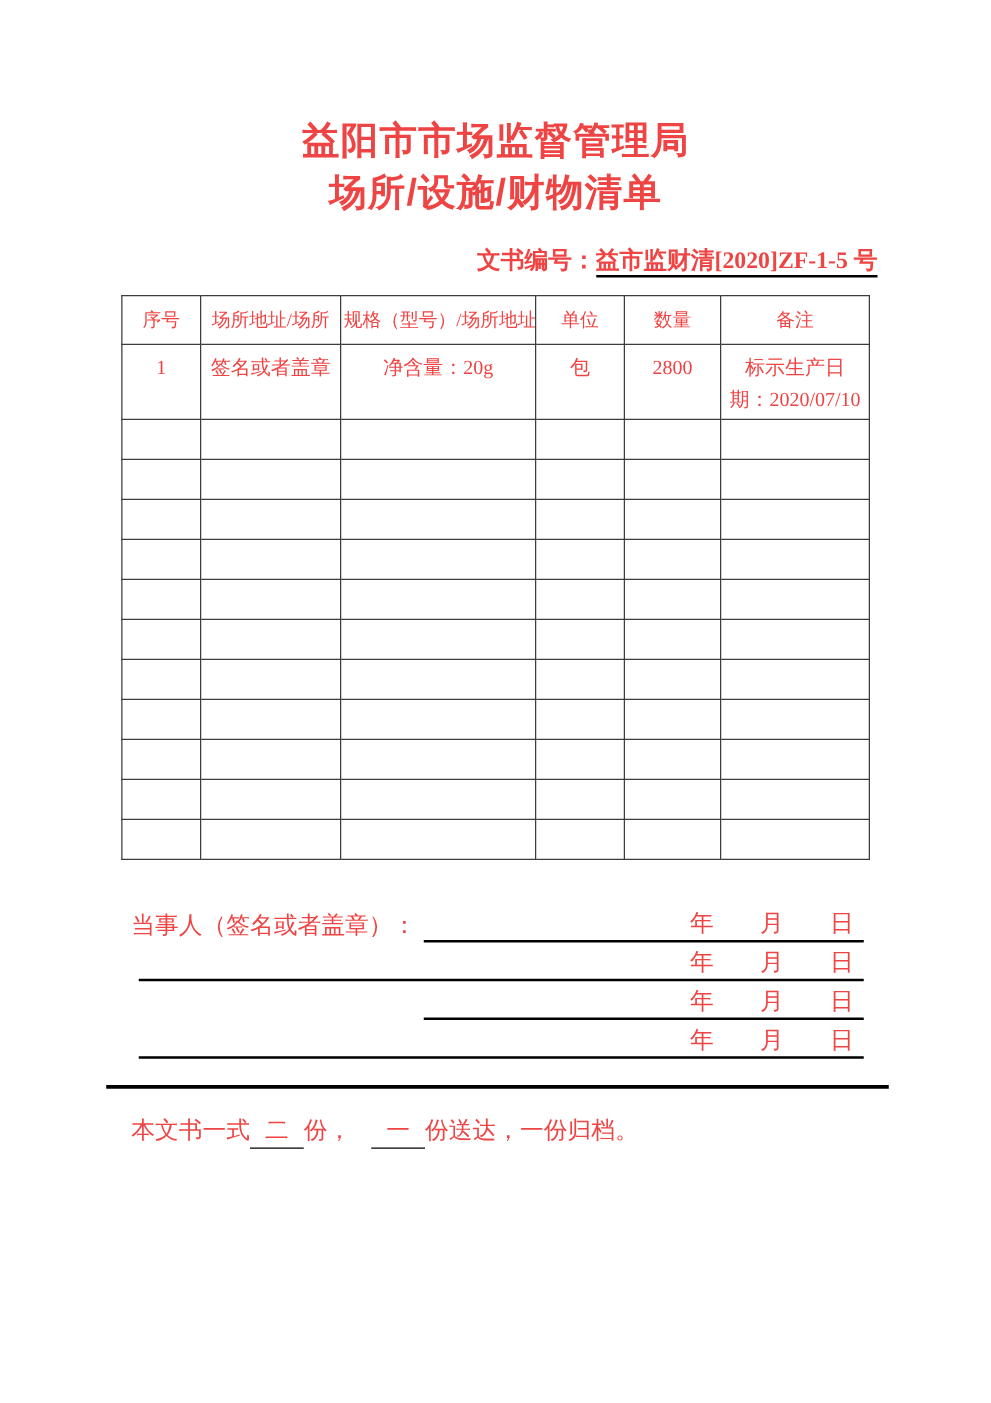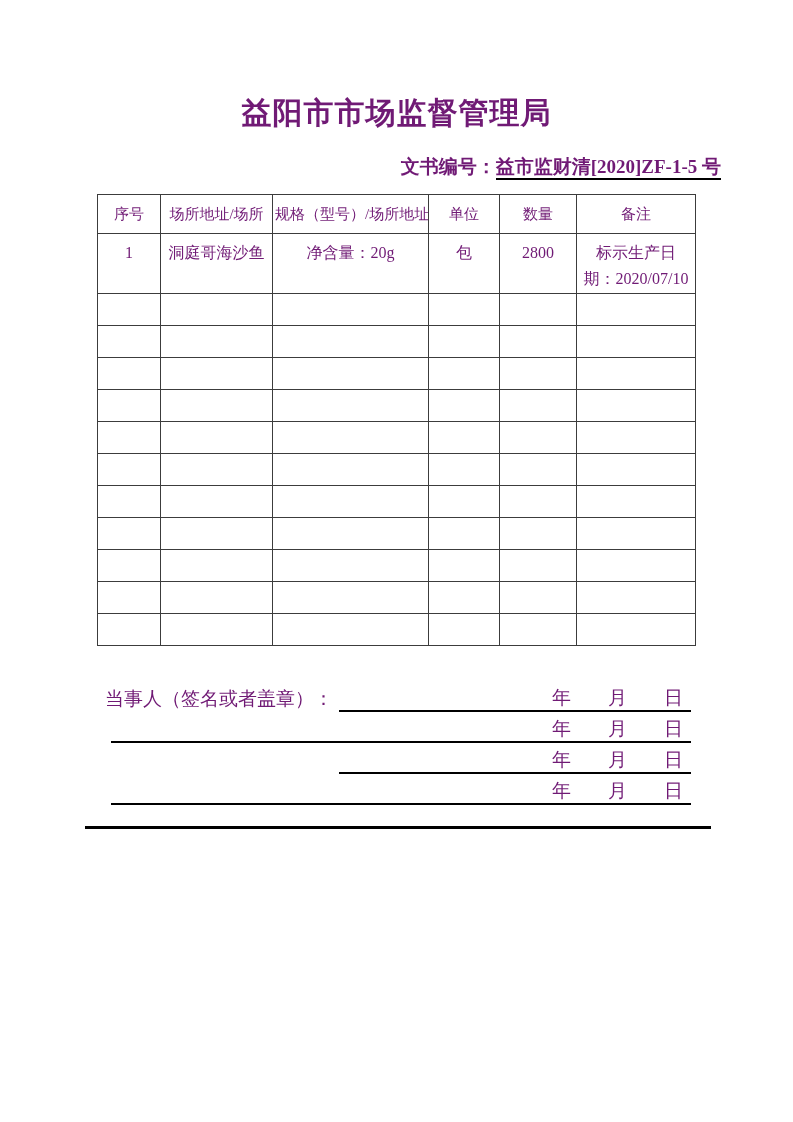--- a/index.html
+++ b/index.html
@@ -2,21 +2,21 @@
 <html><head>
 <meta charset="utf-8">
 <style>
   html, body { margin: 0; padding: 0; background: #ffffff; }
   .page {
     position: relative;
     width: 793px;
     height: 1122px;
     margin: 0 auto;
     background: #ffffff;
-    color: #701a75;
+    color: #ef4444;
     font-family: "Liberation Serif", "DejaVu Serif", serif;
     overflow: hidden;
     box-sizing: border-box;
   }
   .org-title {
     margin-top: 96px;
     text-align: center;
     font-family: "Liberation Sans", "DejaVu Sans", sans-serif;
     font-weight: bold;
     font-size: 30px;
@@ -27,21 +27,21 @@
     margin-top: 8px;
     text-align: center;
     font-family: "Liberation Sans", "DejaVu Sans", sans-serif;
     font-weight: bold;
     font-size: 30px;
     line-height: 34px;
     letter-spacing: 1px;
   }
   .doc-line {
     margin-top: 24px;
-    padding-right: 72px;
+    padding-right: 91px;
     text-align: right;
     font-size: 19px;
     font-weight: 600;
     line-height: 26px;
   }
   .doc-value {
     border-bottom: 2px solid #000;
     padding-bottom: 1px;
   }
   table.inv {
@@ -128,20 +128,21 @@
     text-align: center;
   }
   .blank-serve { margin-left: 16px; }
 </style>
 </head>
 <body>
 
 <div class="page">
 
   <div class="org-title">益阳市市场监督管理局</div>
+  <div class="form-title">场所/设施/财物清单</div>
 
   <div class="doc-line">
     <span>文书编号：</span><span class="doc-value">益市监财清[2020]ZF-1-5 号</span>
   </div>
 
   <table class="inv">
     <colgroup>
       <col class="col-seq">
         <col class="col-name">
         <col class="col-spec">
@@ -155,21 +156,21 @@
         <th>场所地址/场所</th>
         <th>规格（型号）/场所地址</th>
         <th>单位</th>
         <th>数量</th>
         <th>备注</th>
       </tr>
     </thead>
     <tbody>
         <tr class="data-row">
           <td>1</td>
-          <td>洞庭哥海沙鱼</td>
+          <td>签名或者盖章</td>
           <td>净含量：20g</td>
           <td>包</td>
           <td>2800</td>
           <td>标示生产日
 期：2020/07/10</td>
         </tr>
         <tr class="empty-row">
           <td></td>
           <td></td>
           <td></td>
@@ -289,14 +290,17 @@
         <span>年</span>
         <span>月</span>
         <span>日</span>
       </span>
     </div>
   </div>
 
 
   <div class="rule"></div>
 
+  <div class="bottom-note">
+    <span>本文书一式</span><span class="blank">二</span><span>份，</span><span class="blank blank-serve">一</span><span>份送达，一份归档。</span>
+  </div>
 
 </div>
 
 </body></html>

